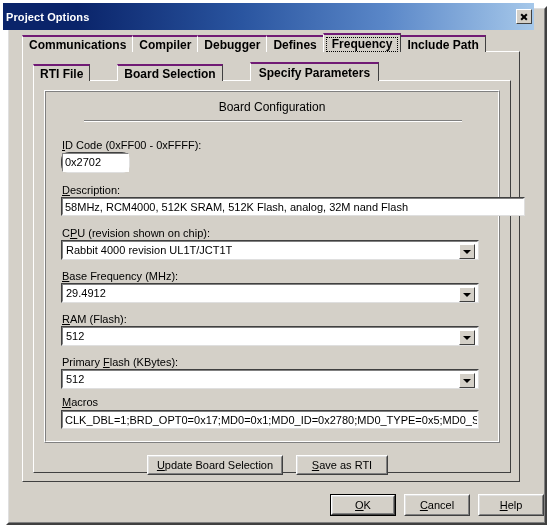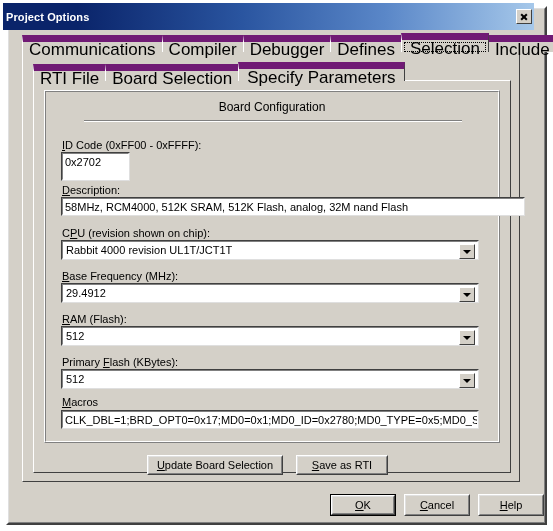--- a/index.html
+++ b/index.html
@@ -99,30 +99,31 @@
     top: 34px;
     width: 498px;
     height: 18px;
     display: flex;
     align-items: flex-end;
   }
   .tab {
     height: 17px;
     padding: 0 6px 0 6px;
     line-height: 16px;
-    font-size: 17px;
-    background: #d4d0c8;
-    border-top: 7px solid #701a75;
+    font-size: 12px;
+    background: #d4d0c8;
+    border-top: 2px solid #701a75;
     border-left: 1px solid #ffffff;
     border-right: 1px solid #404040;
     border-bottom: none;
     box-sizing: border-box;
     white-space: nowrap;
     margin-right: -1px;
     position: relative;
+    font-weight: bold;
   }
   .tab.selected {
     height: 19px;
     line-height: 18px;
     margin-top: -2px;
     background: #d4d0c8;
     z-index: 5;
     padding: 0 8px;
   }
   .tab.selected .tabinner {
@@ -149,20 +150,21 @@
 
   
   .tabstrip2 {
     position: absolute;
     left: 33px;
     top: 63px;
     width: 478px;
     height: 18px;
     display: flex;
     align-items: flex-end;
+    gap: 28px;
   }
   .tabbody2 {
     position: absolute;
     left: 33px;
     top: 80px;
     width: 478px;
     height: 393px;
     background: #d4d0c8;
     border-top: 1px solid #ffffff;
     border-left: 1px solid #ffffff;
@@ -375,21 +377,21 @@
     <div class="tab">
       <span>Compiler</span>
     </div>
     <div class="tab">
       <span>Debugger</span>
     </div>
     <div class="tab">
       <span>Defines</span>
     </div>
     <div class="tab selected">
-      <span>Selection</span>
+      <span>Frequency</span>
       <span class="tabinner"></span>
     </div>
     <div class="tab">
       <span>Include Path</span>
     </div>
   </div>
 
   <div class="tabbody2"></div>
 
   <div class="tabstrip2">
@@ -406,21 +408,21 @@
 
   <div class="group-panel">
     <div class="group-panel-in"></div>
   </div>
   <div class="panel-title">Board Configuration</div>
   <div class="panel-rule"></div>
 
   <div class="field-label" style="left:62px; top:139px;">
     <span class="u">I</span><span>D Code (0xFF00 - 0xFFFF):</span>
   </div>
-  <div class="textbox-outer" style="left:61px; top:152px; width:69px; height:29px;">
+  <div class="textbox-outer" style="left:61px; top:152px; width:69px; height:21px;border-radius:8px;">
     <div class="tb-in">0x2702</div>
   </div>
 
   <div class="field-label" style="left:62px; top:184px;">
     <span class="u">D</span><span>escription:</span>
   </div>
   <div class="textbox-outer" style="left:61px; top:197px; width:464px; height:19px;">
     <div class="tb-in">58MHz, RCM4000, 512K SRAM, 512K Flash, analog, 32M nand Flash</div>
   </div>
 

